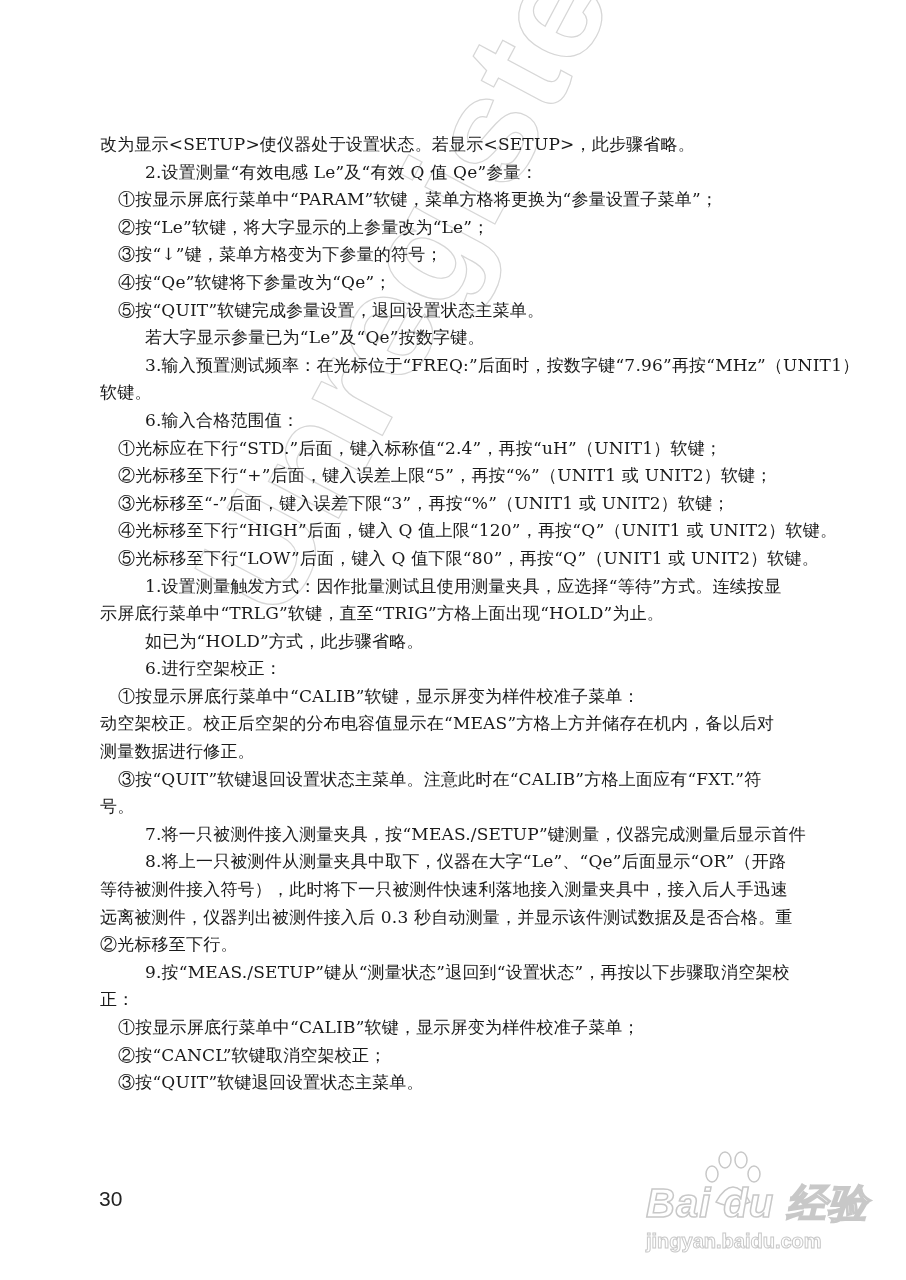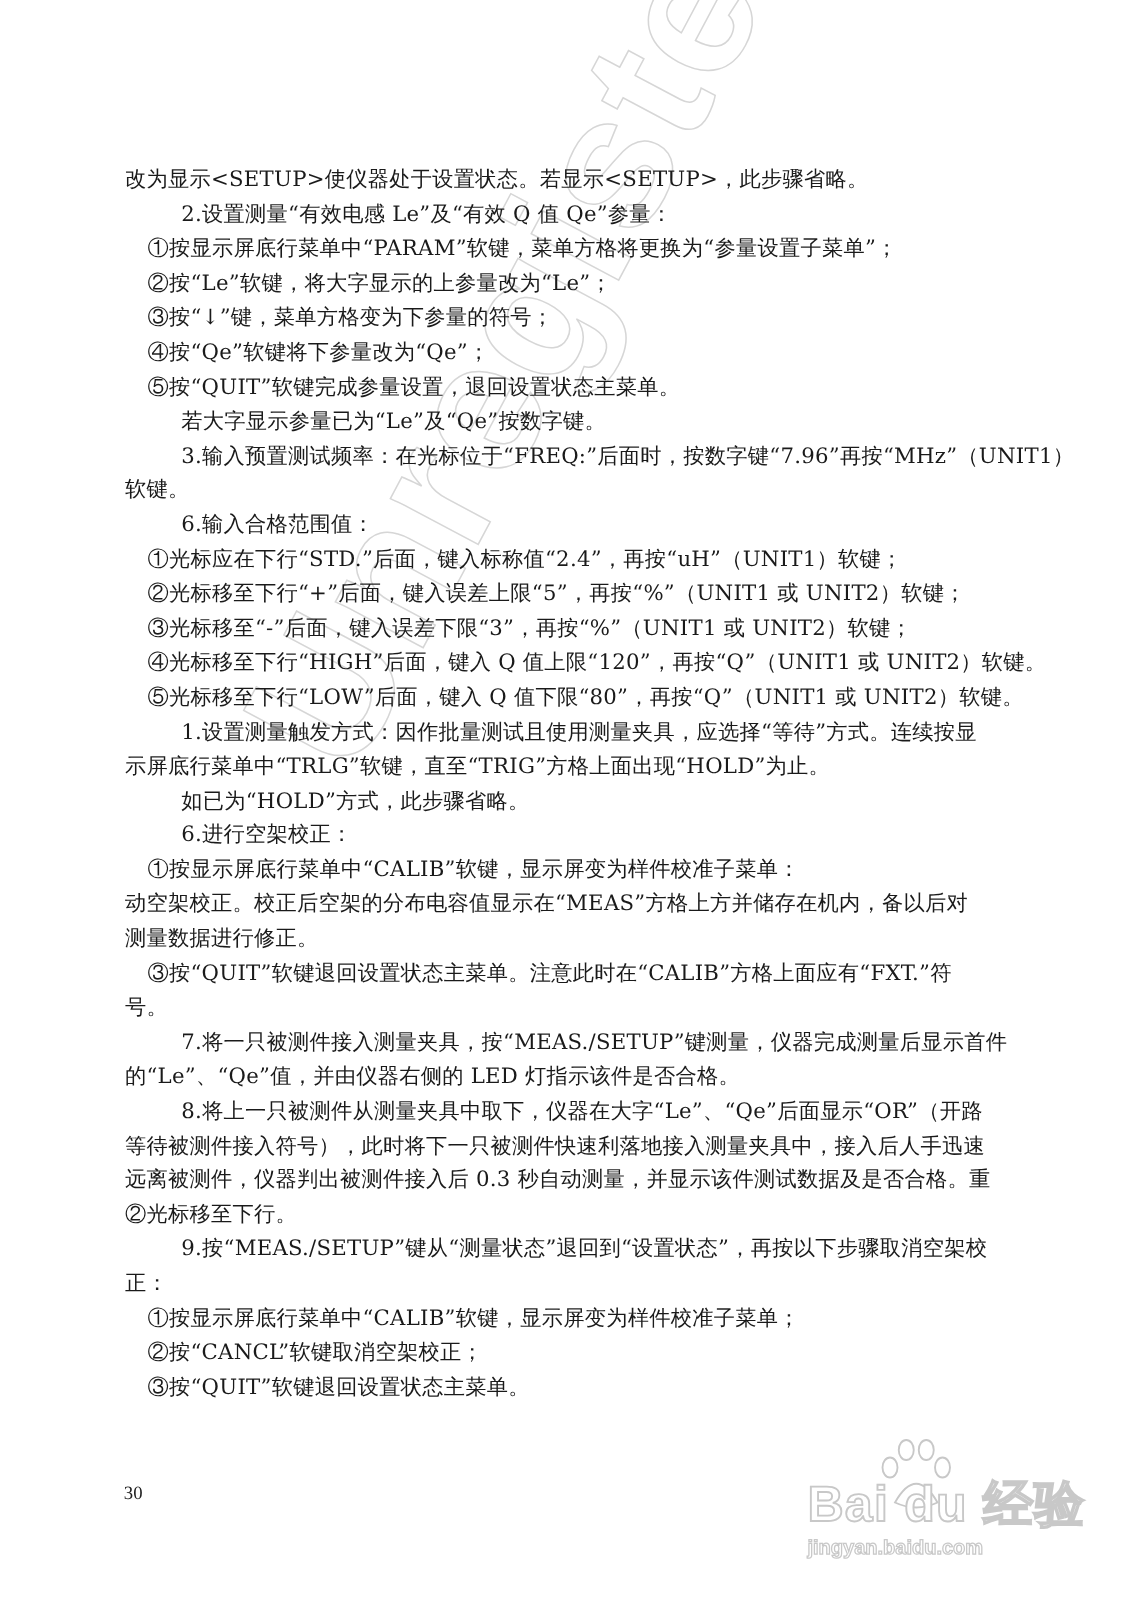--- a/index.html
+++ b/index.html
@@ -21,22 +21,22 @@
     line-height: 27.6px;
     letter-spacing: 0.2px;
   }
   .line { white-space: nowrap; display: block; }
   .ind0 { padding-left: 0; }
   .ind1 { padding-left: 18px; }
   .ind2 { padding-left: 45px; }
   .page-number {
     position: absolute;
     left: 99px; top: 1187px;
-    font-family: Liberation Serif, serif;
-    font-size: 15px;
+    font-family: Liberation Sans, sans-serif;
+    font-size: 21px;
     color: #222;
   }
   .watermark-diag {
     position: absolute;
     left: 160px; top: 560px;
     font-family: "Liberation Sans", sans-serif;
     font-size: 150px;
     font-weight: bold;
     color: transparent;
     -webkit-text-stroke: 1.2px #cfcfcf;
@@ -53,25 +53,26 @@
     width: 240px; height: 110px;
     pointer-events: none;
   }
   .baidu-main {
     position: absolute; left: 6px; top: 28px;
     font-family: "Liberation Sans", sans-serif;
     font-size: 40px; font-weight: bold;
     color: #ffffff;
     -webkit-text-stroke: 1.5px #c8c8c8;
     letter-spacing: 1px;
+    font-style: italic;
   }
   .baidu-url {
     position: absolute; left: 6px; top: 82px;
     font-family: "Liberation Sans", sans-serif;
-    font-size: 16px; font-weight: bold;
+    font-size: 20px; font-weight: bold;
     color: #ffffff;
     -webkit-text-stroke: 1px #c8c8c8;
   }
   .paw { position: absolute; left: 58px; top: 0px; }
 </style>
 </head>
 <body>
 
 <div class="page">
 
@@ -97,21 +98,20 @@
     <span class="line ind2">1.设置测量触发方式：因作批量测试且使用测量夹具，应选择“等待”方式。连续按显</span>
     <span class="line ind0">示屏底行菜单中“TRLG”软键，直至“TRIG”方格上面出现“HOLD”为止。</span>
     <span class="line ind2">如已为“HOLD”方式，此步骤省略。</span>
     <span class="line ind2">6.进行空架校正：</span>
     <span class="line ind1">①按显示屏底行菜单中“CALIB”软键，显示屏变为样件校准子菜单：</span>
     <span class="line ind0">动空架校正。校正后空架的分布电容值显示在“MEAS”方格上方并储存在机内，备以后对</span>
     <span class="line ind0">测量数据进行修正。</span>
     <span class="line ind1">③按“QUIT”软键退回设置状态主菜单。注意此时在“CALIB”方格上面应有“FXT.”符</span>
     <span class="line ind0">号。</span>
     <span class="line ind2">7.将一只被测件接入测量夹具，按“MEAS./SETUP”键测量，仪器完成测量后显示首件</span>
-    <span class="line ind0">的“Le”、“Qe”值，并由仪器右侧的 LED 灯指示该件是否合格。</span>
     <span class="line ind2">8.将上一只被测件从测量夹具中取下，仪器在大字“Le”、“Qe”后面显示“OR”（开路</span>
     <span class="line ind0">等待被测件接入符号），此时将下一只被测件快速利落地接入测量夹具中，接入后人手迅速</span>
     <span class="line ind0">远离被测件，仪器判出被测件接入后 0.3 秒自动测量，并显示该件测试数据及是否合格。重</span>
     <span class="line ind0">②光标移至下行。</span>
     <span class="line ind2">9.按“MEAS./SETUP”键从“测量状态”退回到“设置状态”，再按以下步骤取消空架校</span>
     <span class="line ind0">正：</span>
     <span class="line ind1">①按显示屏底行菜单中“CALIB”软键，显示屏变为样件校准子菜单；</span>
     <span class="line ind1">②按“CANCL”软键取消空架校正；</span>
     <span class="line ind1">③按“QUIT”软键退回设置状态主菜单。</span>
   </div>

